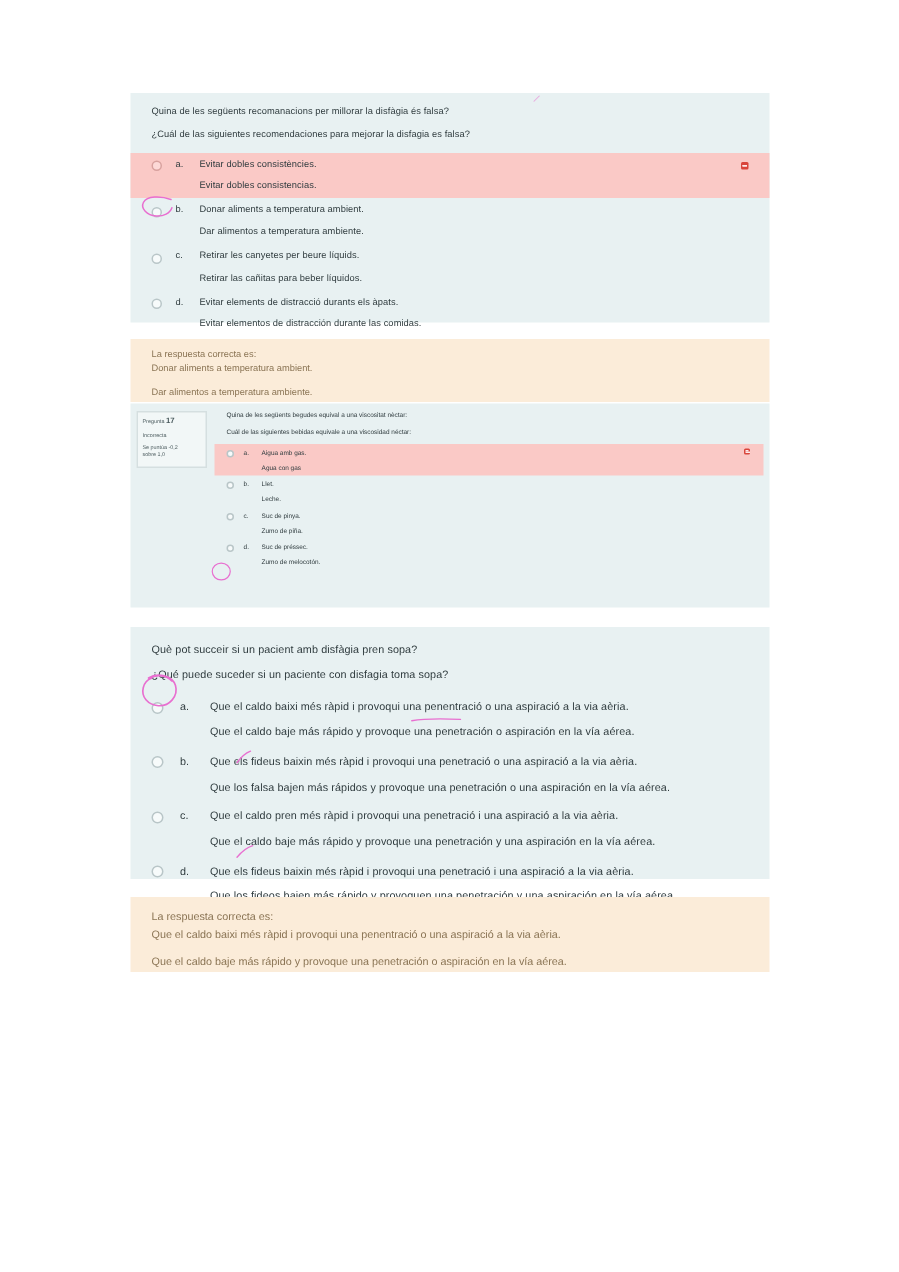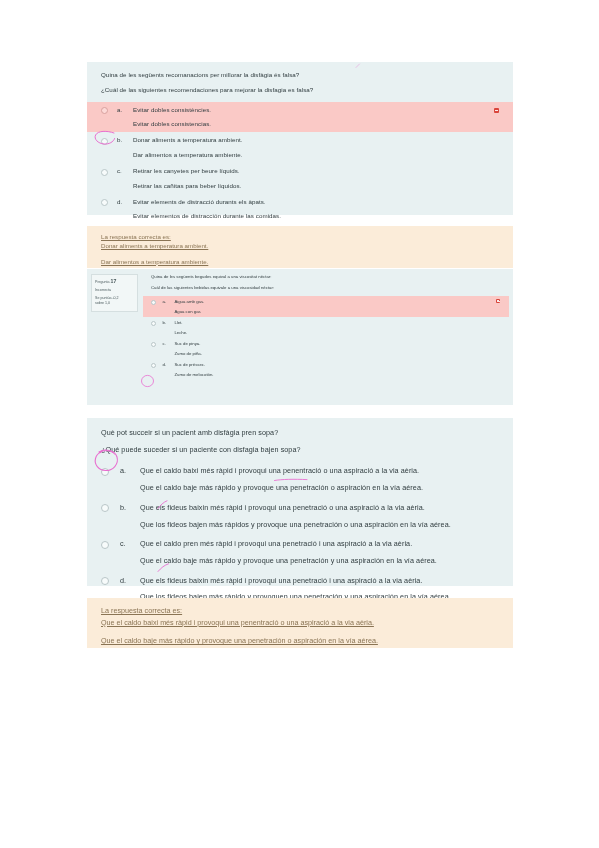--- a/index.html
+++ b/index.html
@@ -113,21 +113,21 @@
   .xmark::before, .xmark::after {
     content: "";
     position: absolute;
     left: 1px; top: 2px;
     width: 3px; height: 1px;
     background: #fbeceb;
   }
   .xmark::after { transform: none; }
 
   
-  .fb { padding: 7px 2px 9px 14px; text-decoration: underline; }
+  .fb { padding: 7px 2px 9px 14px; }
   .fb .f1 { font-size: 6.2px; line-height: 1.35; margin: 0 0 1px 0; }
   .fb .f2 { font-size: 6.2px; line-height: 1.35; margin: 0 0 7px 0; }
   .fb .f3 { font-size: 6.2px; line-height: 1.35; margin: 0; }
   .fb.big .f1, .fb.big .f2, .fb.big .f3 { font-size: 7.2px; }
   .fb.big .f1 { margin-bottom: 2px; }
   .fb.big .f2 { margin-bottom: 9px; }
 
   
   .nested {
     position: absolute;
@@ -329,21 +329,21 @@
         </div>
 
       </div>
     </div>
   </div>
 
   <div class="qblock" style="top:418px; height:168px;">
 
     <div class="qstem qtext big" style="padding-top:10px;">
       <p class="line">Què pot succeir si un pacient amb disfàgia pren sopa?</p>
-      <p class="line">¿Qué puede suceder si un paciente con disfagia bajen sopa?</p>
+      <p class="line">¿Qué puede suceder si un paciente con disfagia toma sopa?</p>
     </div>
 
     <div class="answers" style="margin-top:4px;">
 
       <div class="ans" style="padding:5px 0;">
         <div class="ans-inner">
           <span class="radio" style="width:6px;height:6px;"></span>
           <span class="letter" style="font-size:7.2px;width:20px;padding-left:11px;">a.</span>
           <span class="atext qtext big">
             <p class="l1">Que el caldo baixi més ràpid i provoqui una penentració o una aspiració a la via aèria.</p>
@@ -351,21 +351,21 @@
           </span>
         </div>
       </div>
 
       <div class="ans" style="padding:5px 0;">
         <div class="ans-inner">
           <span class="radio" style="width:6px;height:6px;"></span>
           <span class="letter" style="font-size:7.2px;width:20px;padding-left:11px;">b.</span>
           <span class="atext qtext big">
             <p class="l1">Que els fideus baixin més ràpid i provoqui una penetració o una aspiració a la via aèria.</p>
-            <p class="l2" style="margin-top:7px;">Que los fideos bajen más rápidos y provoque una penetración o una aspiración en la vía aérea.</p>
+            <p class="l2" style="margin-top:7px;">Que los falsa bajen más rápidos y provoque una penetración o una aspiración en la vía aérea.</p>
           </span>
         </div>
       </div>
 
       <div class="ans" style="padding:5px 0;">
         <div class="ans-inner">
           <span class="radio" style="width:6px;height:6px;"></span>
           <span class="letter" style="font-size:7.2px;width:20px;padding-left:11px;">c.</span>
           <span class="atext qtext big">
             <p class="l1">Que el caldo pren més ràpid i provoqui una penetració i una aspiració a la via aèria.</p>

